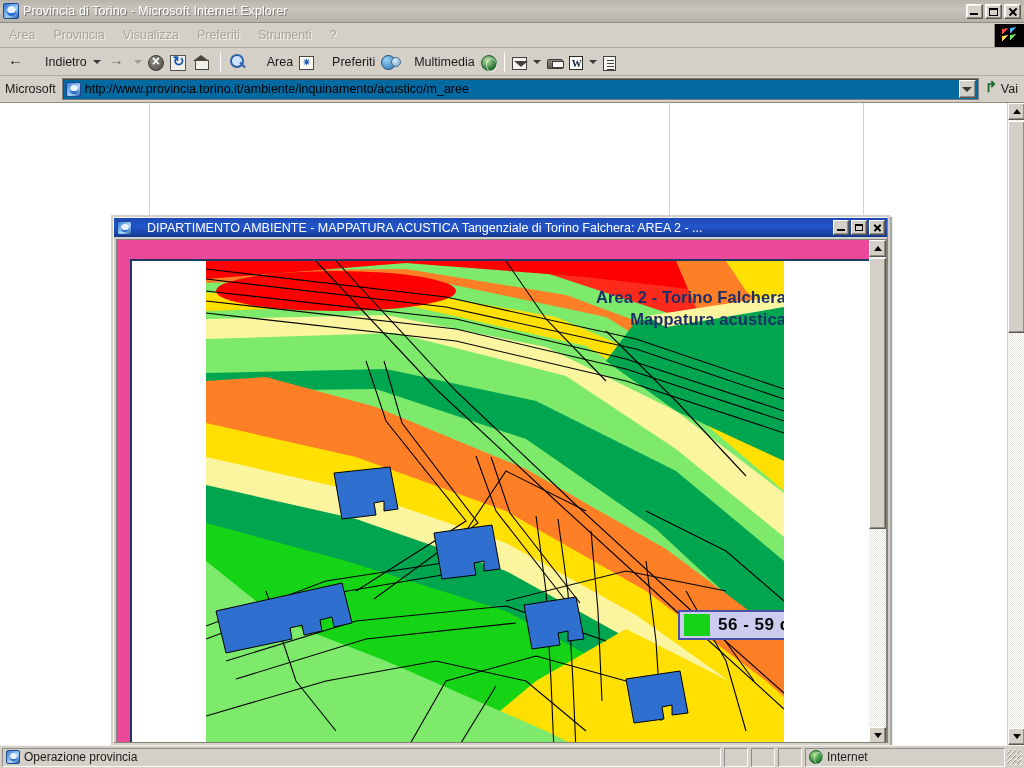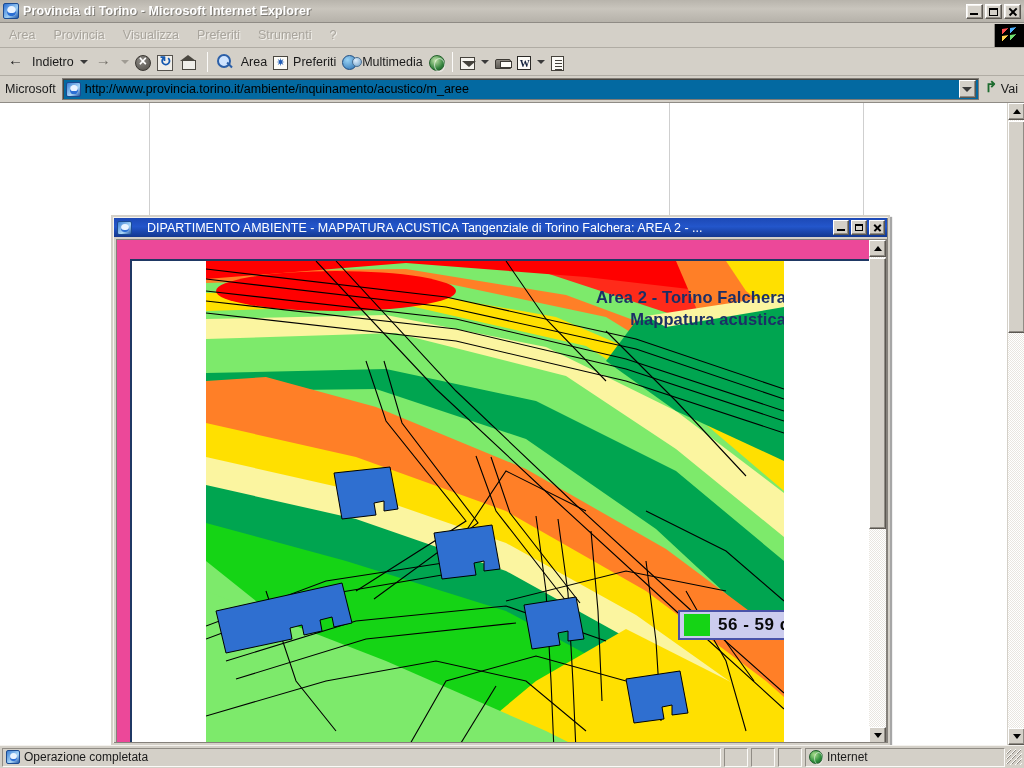--- a/index.html
+++ b/index.html
@@ -29,21 +29,21 @@
     border: 1px solid #1c4b91; border-radius: 2px;
     position: relative; flex: none;
   }
   .tb-icon::after {
     content: ""; position: absolute; left: 3px; top: 2px;
     width: 9px; height: 10px;
     background: #e9f3ff; border-radius: 50% 50% 40% 40%;
     box-shadow: inset 0 -3px 0 #2b6fd4;
   }
   .tb-title {
-    font-size: 12.5px; font-weight: bold; color: #ffffff;
+    font-size: 12.5px; font-weight: normal; color: #ffffff;
     text-shadow: 1px 1px 0 #7d7a74;
     letter-spacing: .1px; white-space: nowrap;
   }
   .winbtns { margin-left: auto; display: flex; gap: 2px; padding-right: 3px; }
   .winbtn {
     width: 17px; height: 15px;
     background: #d4d0c8;
     border: 1px solid #ffffff;
     border-right-color: #5b5751; border-bottom-color: #5b5751;
     box-shadow: inset -1px -1px 0 #908c85, inset 1px 1px 0 #f4f2ee;
@@ -87,21 +87,21 @@
   }
 
   
   .toolbar {
     position: absolute; left: 0; top: 48px; width: 1024px; height: 28px;
     background: #d4d0c8;
     border-bottom: 1px solid #b0aca4;
     display: flex; align-items: center; padding-left: 3px;
   }
   .tbtn {
-    display: flex; align-items: center; gap: 5px;
+    display: flex; align-items: center; gap: 18px;
     height: 24px; padding: 0 3px; cursor: default;
     font-size: 12.5px; color: #1a1a1a; white-space: nowrap;
   }
   .tbtn.dis { color: #a09c94; }
   .tsep { width: 1px; height: 20px; background: #a8a49c;
           border-right: 1px solid #fbfaf8; margin: 0 4px; }
   .arrow-dn {
     width: 0; height: 0; border-left: 4px solid transparent;
     border-right: 4px solid transparent; border-top: 4px solid #3a3a3a;
     margin: 0 3px;
@@ -751,21 +751,21 @@
     </div>
     <div class="sb-thumb" style="top:18px; height:212px;"></div>
     <div class="sb-btn sb-dn">
       <span class="tri-dn"></span>
     </div>
   </div>
 
   <div class="statusbar">
     <div class="st-pane st-main">
       <span class="st-ie-icon"></span>
-      <span class="st-text">Operazione completata</span>
+      <span class="st-text">Operazione provincia</span>
     </div>
     <div class="st-pane st-small"></div>
     <div class="st-pane st-small"></div>
     <div class="st-pane st-small"></div>
     <div class="st-pane st-zone">
       <span class="st-globe"></span>
       <span class="st-text">Internet</span>
     </div>
     <div class="st-grip"></div>
   </div>

